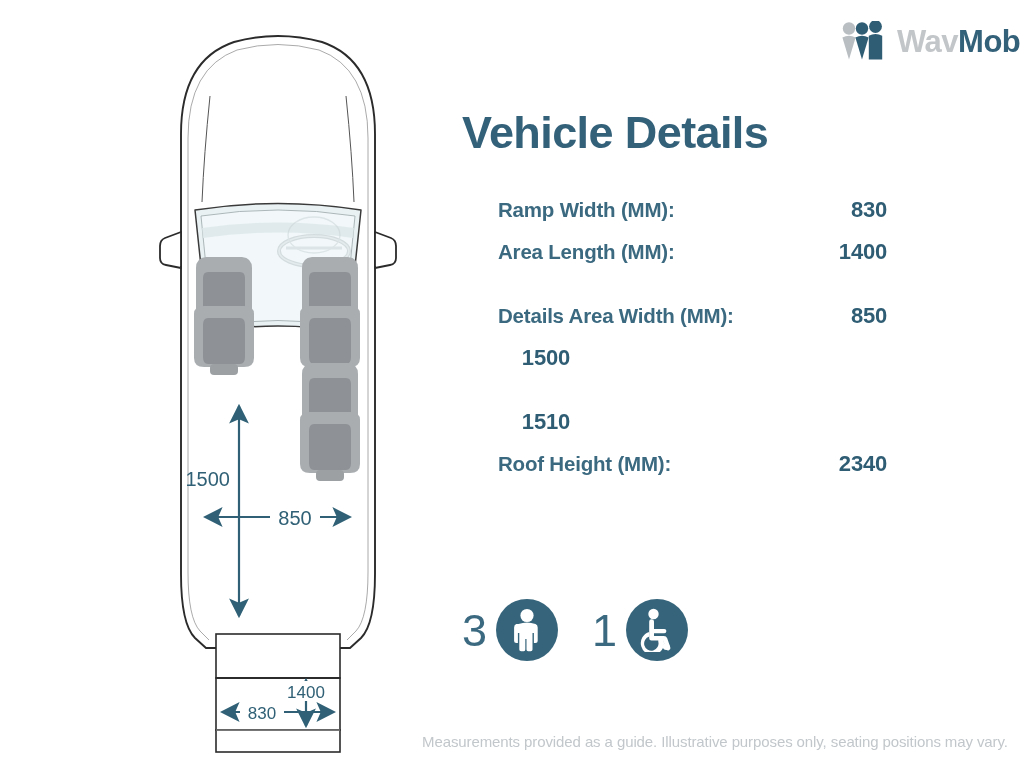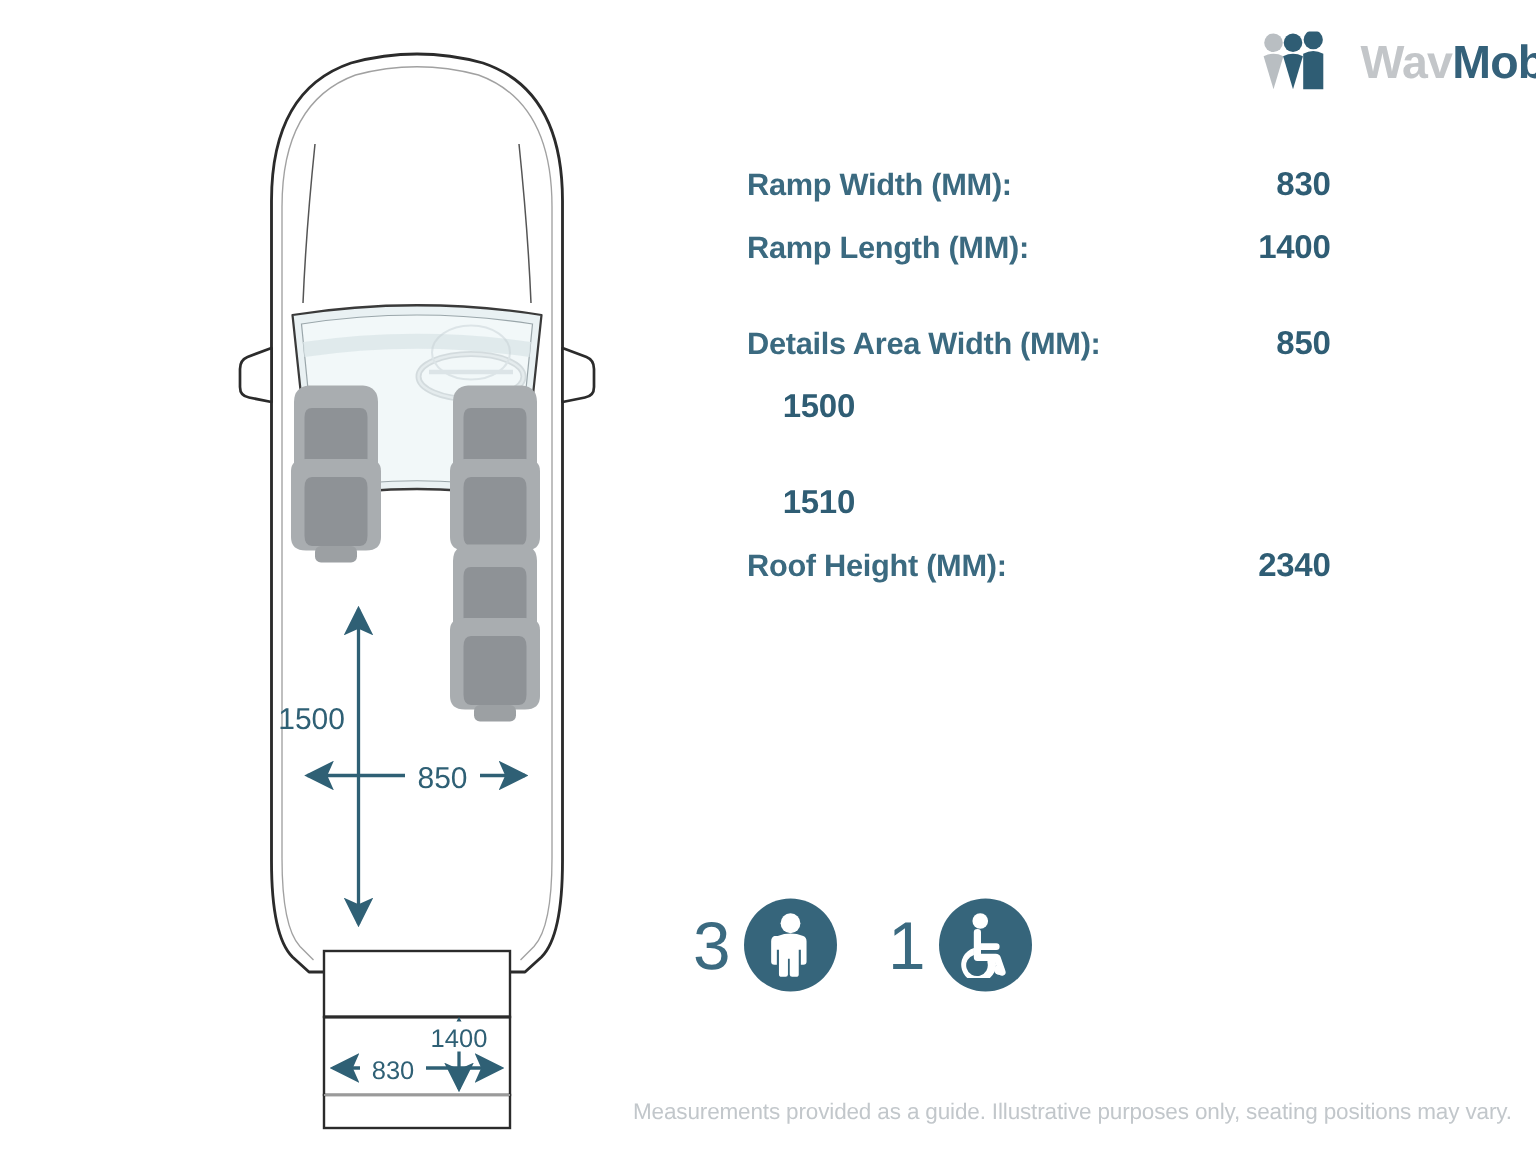--- a/index.html
+++ b/index.html
@@ -21,21 +21,21 @@
 
   
   #logo {
     position: absolute;
     top: 18px;
     left: 838px;
     width: 176px;
     height: 46px;
     display: flex;
     align-items: center;
-    gap: 17px;
+    gap: 7px;
   }
   #logo-mark { width: 52px; height: 40px; display: block; flex: 0 0 auto; }
   #logo-text {
     font-size: 31px;
     font-weight: bold;
     letter-spacing: -0.5px;
     line-height: 1;
     white-space: nowrap;
   }
   .logo-wav { color: #c3c6c9; }
@@ -271,28 +271,29 @@
     </g>
 
     <g>
       <line x1="104" y1="698" x2="216" y2="698" stroke="#2f6075" stroke-width="2.2" marker-start="url(#arrHs)" marker-end="url(#arrH)"></line>
       <rect x="122" y="687" width="44" height="22" fill="#ffffff"></rect>
       <text x="144" y="705" text-anchor="middle" font-family="Liberation Sans, sans-serif" font-size="17" fill="#2f6075">830</text>
     </g>
   </svg>
 
   <div id="details-panel">
+    <h1 id="page-title">Vehicle Details</h1>
 
     <div class="spec-group">
       <div class="spec-row">
         <span class="spec-label">Ramp Width (MM):</span>
         <span class="spec-value">830</span>
       </div>
       <div class="spec-row">
-        <span class="spec-label">Ramp Length (MM):</span>
+        <span class="spec-label">Area Length (MM):</span>
         <span class="spec-value">1400</span>
       </div>
     </div>
 
     <div class="spec-group">
       <div class="spec-row">
         <span class="spec-label">Details Area Width (MM):</span>
         <span class="spec-value">850</span>
       </div>
       <div class="spec-row">

